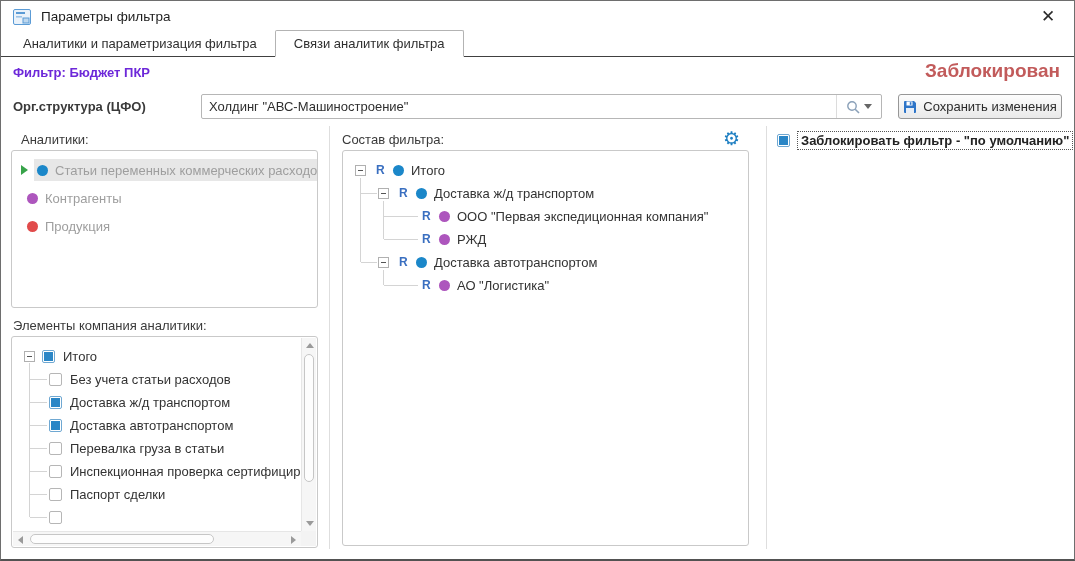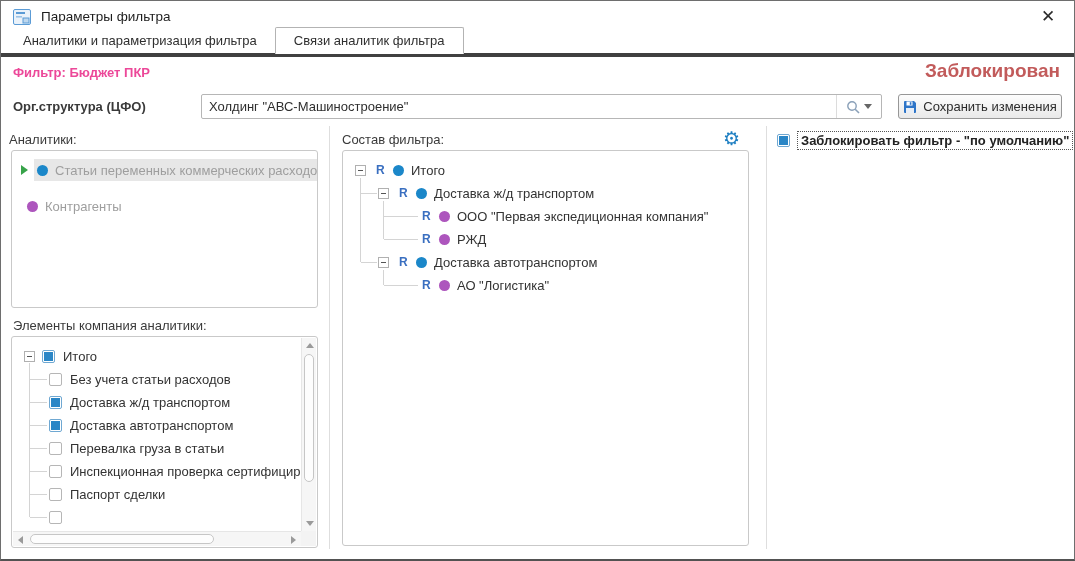--- a/index.html
+++ b/index.html
@@ -3,25 +3,25 @@
 <meta charset="utf-8">
 <style>
   html,body{margin:0;padding:0;background:#c8c8c8;font-family:"Liberation Sans",sans-serif;}
   .window{position:relative;width:1075px;height:561px;background:#fff;border:1px solid #6e6e6e;border-bottom:2px solid #525252;box-sizing:border-box;overflow:hidden;font-size:13px;color:#3c3c3c;}
   
   .titlebar{position:absolute;left:0;top:0;right:0;height:32px;background:#fff;}
   .app-icon{position:absolute;left:12px;top:8px;width:18px;height:16px;}
   .title-text{position:absolute;left:40px;top:0;line-height:32px;font-size:13.5px;color:#1e1e1e;}
   .close-btn{position:absolute;right:14px;top:4px;width:24px;height:24px;text-align:center;line-height:24px;font-size:17px;color:#2b2b2b;cursor:pointer;}
   
-  .tabstrip{position:absolute;left:0;top:32px;right:0;height:24px;border-bottom:4px solid #404040;display:flex;align-items:flex-end;padding-left:4px;box-sizing:border-box;}
+  .tabstrip{position:absolute;left:0;top:32px;right:0;height:24px;border-bottom:1px solid #404040;display:flex;align-items:flex-end;padding-left:4px;box-sizing:border-box;}
   .tab{height:24px;line-height:24px;padding:0 18px;color:#2f2f2f;white-space:nowrap;}
   .tab.active{background:#fff;border:1px solid #b3b3b3;border-bottom:1px solid #fff;margin-bottom:-1px;border-radius:2px 2px 0 0;height:25px;line-height:25px;}
   
-  .filter-caption{position:absolute;left:12px;top:64px;font-weight:bold;color:#ec4899;}
+  .filter-caption{position:absolute;left:12px;top:64px;font-weight:bold;color:#6d28d9;}
   .status-text{position:absolute;right:14px;top:59px;font-size:19px;font-weight:bold;color:#c25b5b;}
   .org-label{position:absolute;left:12px;top:98px;color:#3a3a3a;font-weight:bold;}
   .org-input{position:absolute;left:200px;top:93px;width:681px;height:25px;border:1px solid #b6b6b6;border-radius:2px;background:#fff;box-sizing:border-box;display:flex;align-items:center;}
   .org-value{flex:1;padding:0 7px;color:#2e2e2e;white-space:nowrap;overflow:hidden;}
   .org-icons{width:44px;height:100%;border-left:1px solid #dcdcdc;display:flex;align-items:center;justify-content:center;gap:4px;}
   .caret-down{width:0;height:0;border-left:4px solid transparent;border-right:4px solid transparent;border-top:5px solid #666;}
   .save-btn{position:absolute;left:897px;top:93px;width:164px;height:25px;border:1px solid #979797;border-radius:3px;background:linear-gradient(#fdfdfd,#e9e9e9);display:flex;align-items:center;justify-content:center;gap:6px;color:#2c2c2c;cursor:pointer;box-sizing:border-box;}
   
   .panel-label{position:absolute;color:#3a3a3a;}
   .gear{position:absolute;left:722px;top:128px;font-size:19px;color:#1e7fc2;line-height:20px;cursor:pointer;}
@@ -106,34 +106,41 @@
       <rect x="3.5" y="1.5" width="6" height="4" fill="#fff"></rect>
       <rect x="6.8" y="2.2" width="1.6" height="2.6" fill="#2e75c8"></rect>
       <rect x="3" y="8" width="8" height="5" fill="#e8eef6"></rect>
     </svg>
     <span>Сохранить изменения</span>
   </div>
 
   <div class="vsep" style="left:328px;"></div>
   <div class="vsep" style="left:765px;"></div>
 
-  <div class="panel-label" style="left:8px;top:131px;">Аналитики:</div>
+  <div class="panel-label" style="left:20px;top:131px;">Аналитики:</div>
   <div class="box" style="left:10px;top:149px;width:307px;height:158px;">
     <div class="an-row selected" style="top:6px;">
       <div class="an-arrow"></div>
       <div class="an-body">
         <div class="dot c-blue"></div>
         <div class="an-name">Статьи переменных коммерческих расходов</div>
       </div>
     </div>
-    <div class="an-row" style="top:42px;">
+    <div class="an-row" style="top:34px;">
       <div class="pad"></div>
       <div class="an-body">
         <div class="dot c-purple"></div>
         <div class="an-name">Контрагенты</div>
+      </div>
+    </div>
+    <div class="an-row" style="top:62px;">
+      <div class="pad"></div>
+      <div class="an-body">
+        <div class="dot c-red"></div>
+        <div class="an-name">Продукция</div>
       </div>
     </div>
   </div>
 
   <div class="panel-label" style="left:12px;top:317px;">Элементы компания аналитики:</div>
   <div class="box" style="left:10px;top:335px;width:307px;height:212px;">
 
     <div class="tline" style="left:17px;top:26px;width:1px;height:154px;"></div>
     <div class="tline" style="left:18px;top:42px;width:17px;height:1px;"></div>
     <div class="tline" style="left:18px;top:65px;width:17px;height:1px;"></div>

